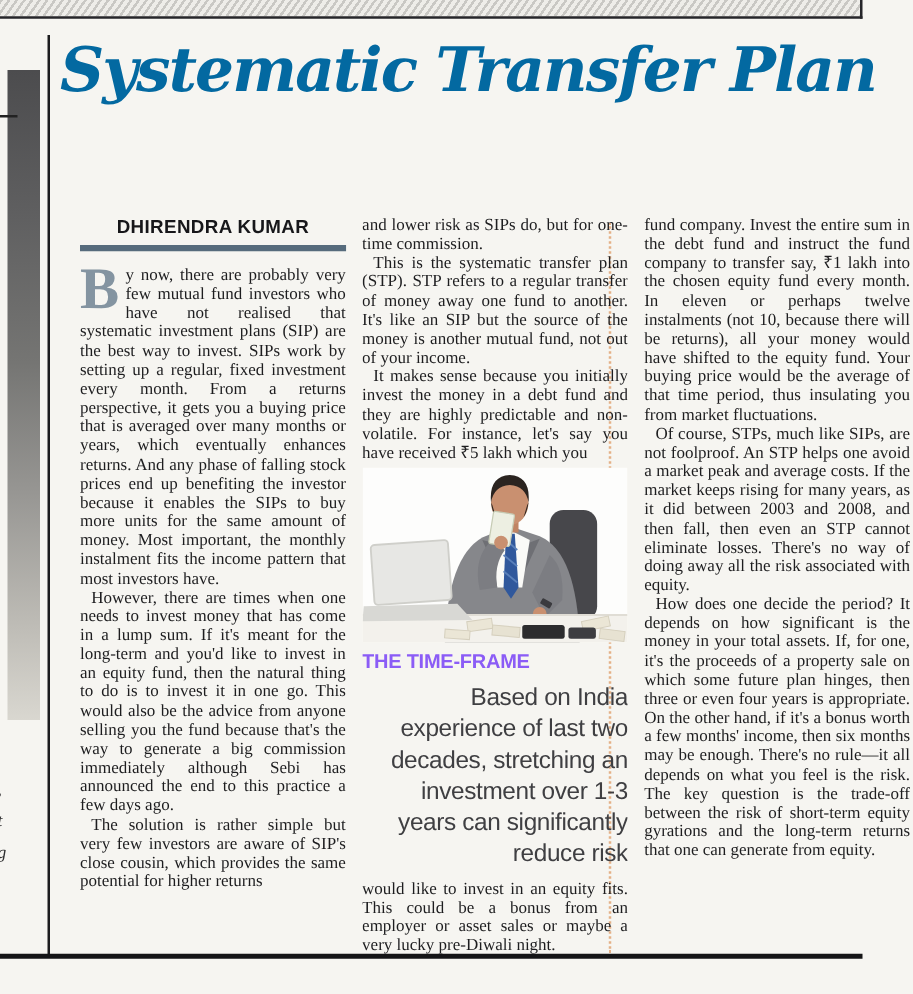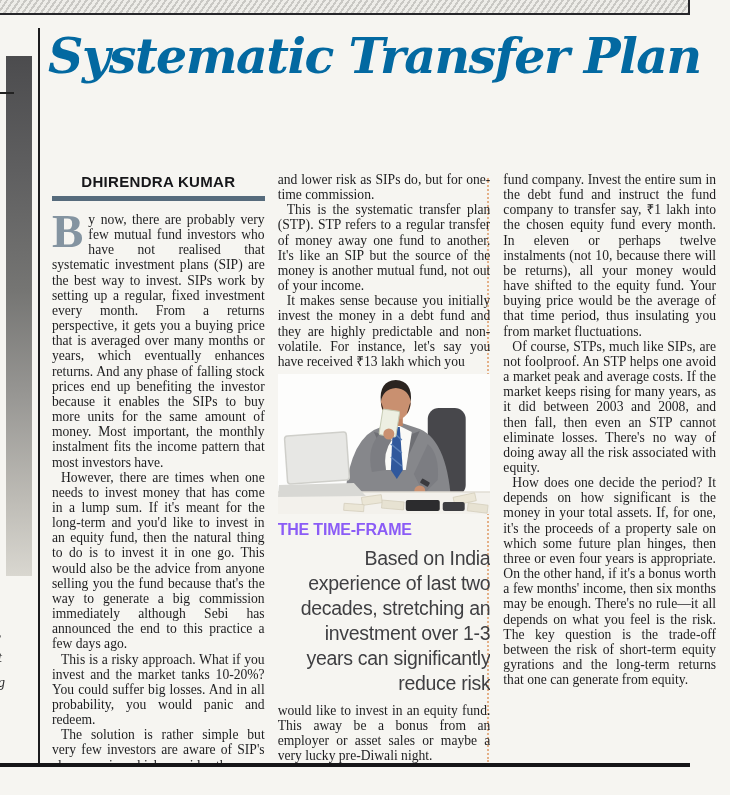--- a/index.html
+++ b/index.html
@@ -30,21 +30,21 @@
     border-left:2px dotted #df9a64;opacity:.75;}
 
   
   .headline{
     position:absolute;left:48px;top:30px;width:670px;
     font-family:"DejaVu Serif","Liberation Serif",serif;
     font-style:italic;font-weight:700;font-size:49px;line-height:1.07;
     color:#0369a1;letter-spacing:-1.5px;
   }
   .columns{
-    position:absolute;left:52px;top:172px;width:664px;height:591px;
+    position:absolute;left:64px;top:172px;width:664px;height:591px;
     display:flex;gap:13px;
   }
   .col{flex:1;overflow:hidden;}
   .byline{
     font-family:"Liberation Sans",sans-serif;font-weight:700;font-size:15px;
     letter-spacing:.3px;text-align:center;color:#17171a;margin:1px 0 6px;
   }
   .byline-rule{height:5px;background:#566b7c;margin-bottom:11px;}
   .col p{
     font-size:13.6px;line-height:1.115;text-align:justify;
@@ -84,28 +84,27 @@
   <div>Systematic Transfer Plan</div>
 </div>
 
 <div class="columns">
 
   <div class="col">
     <div class="byline">DHIRENDRA KUMAR</div>
     <div class="byline-rule"></div>
     <p class="noindent"><span class="dropcap">B</span><span>y now, there are probably very few mutual fund investors who have not realised that systematic investment plans (SIP) are the best way to invest. SIPs work by setting up a regular, fixed investment every month. From a returns perspective, it gets you a buying price that is averaged over many months or years, which eventually enhances returns. And any phase of falling stock prices end up benefiting the investor because it enables the SIPs to buy more units for the same amount of money. Most important, the monthly instalment fits the income pattern that most investors have.</span></p>
     <p>However, there are times when one needs to invest money that has come in a lump sum. If it's meant for the long-term and you'd like to invest in an equity fund, then the natural thing to do is to invest it in one go. This would also be the advice from anyone selling you the fund because that's the way to generate a big commission immediately although Sebi has announced the end to this practice a few days ago.</p>
-    <p>This is a risky approach. What if you invest and the market tanks 10-20%? You could suffer big losses. And in all probability, you would panic and redeem.</p>
     <p>The solution is rather simple but very few investors are aware of SIP's close cousin, which provides the same potential for higher returns</p>
   </div>
 
   <div class="col">
     <p class="noindent">and lower risk as SIPs do, but for one-time commission.</p>
     <p>This is the systematic transfer plan (STP). STP refers to a regular transfer of money away one fund to another. It's like an SIP but the source of the money is another mutual fund, not out of your income.</p>
-    <p>It makes sense because you initially invest the money in a debt fund and they are highly predictable and non-volatile. For instance, let's say you have received ₹13 lakh which you</p>
+    <p>It makes sense because you initially invest the money in a debt fund and they are highly predictable and non-volatile. For instance, let's say you have received ₹5 lakh which you</p>
 
     <svg class="photo" viewBox="0 0 213 140" preserveAspectRatio="none" role="img">
       <rect x="0" y="0" width="213" height="140" fill="#fdfdfc"></rect>
 
       <rect x="150" y="34" width="38" height="88" rx="11" fill="#47474b"></rect>
       <rect x="144" y="78" width="12" height="26" rx="5" fill="#55555a"></rect>
 
       <path d="M66 140 Q68 72 96 56 L118 47 L142 55 Q172 68 174 140 Z" fill="#86878b"></path>
       <path d="M96 58 L113 96 L104 60 Z" fill="#6e6f74"></path>
       <path d="M142 57 L124 96 L134 60 Z" fill="#6e6f74"></path>
@@ -142,21 +141,21 @@
       <rect x="8" y="60" width="62" height="48" rx="3" fill="#e7e7e4" stroke="#cfcfca" stroke-width="1.5" transform="rotate(-4 39 84)"></rect>
       <polygon points="1,111 76,109 88,122 0,123" fill="#d8d8d4"></polygon>
 
       <rect x="128" y="126" width="34" height="11" rx="2" fill="#2c2c2e"></rect>
       <rect x="165" y="128" width="22" height="9" rx="2" fill="#3d3d41"></rect>
     </svg>
 
     <div class="tf-heading">THE TIME-FRAME</div>
     <div class="callout">Based on India experience of last two decades, stretching an investment over 1-3 years can significantly reduce risk</div>
 
-    <p class="noindent">would like to invest in an equity fund. This away be a bonus from an employer or asset sales or maybe a very lucky pre-Diwali night.</p>
+    <p class="noindent">would like to invest in an equity fits. This could be a bonus from an employer or asset sales or maybe a very lucky pre-Diwali night.</p>
 
   </div>
 
   <div class="col">
     <p class="noindent">fund company. Invest the entire sum in the debt fund and instruct the fund company to transfer say, ₹1 lakh into the chosen equity fund every month. In eleven or perhaps twelve instalments (not 10, because there will be returns), all your money would have shifted to the equity fund. Your buying price would be the average of that time period, thus insulating you from market fluctuations.</p>
     <p>Of course, STPs, much like SIPs, are not foolproof. An STP helps one avoid a market peak and average costs. If the market keeps rising for many years, as it did between 2003 and 2008, and then fall, then even an STP cannot eliminate losses. There's no way of doing away all the risk associated with equity.</p>
     <p>How does one decide the period? It depends on how significant is the money in your total assets. If, for one, it's the proceeds of a property sale on which some future plan hinges, then three or even four years is appropriate. On the other hand, if it's a bonus worth a few months' income, then six months may be enough. There's no rule—it all depends on what you feel is the risk. The key question is the trade-off between the risk of short-term equity gyrations and the long-term returns that one can generate from equity.</p>
 
   </div>
 

